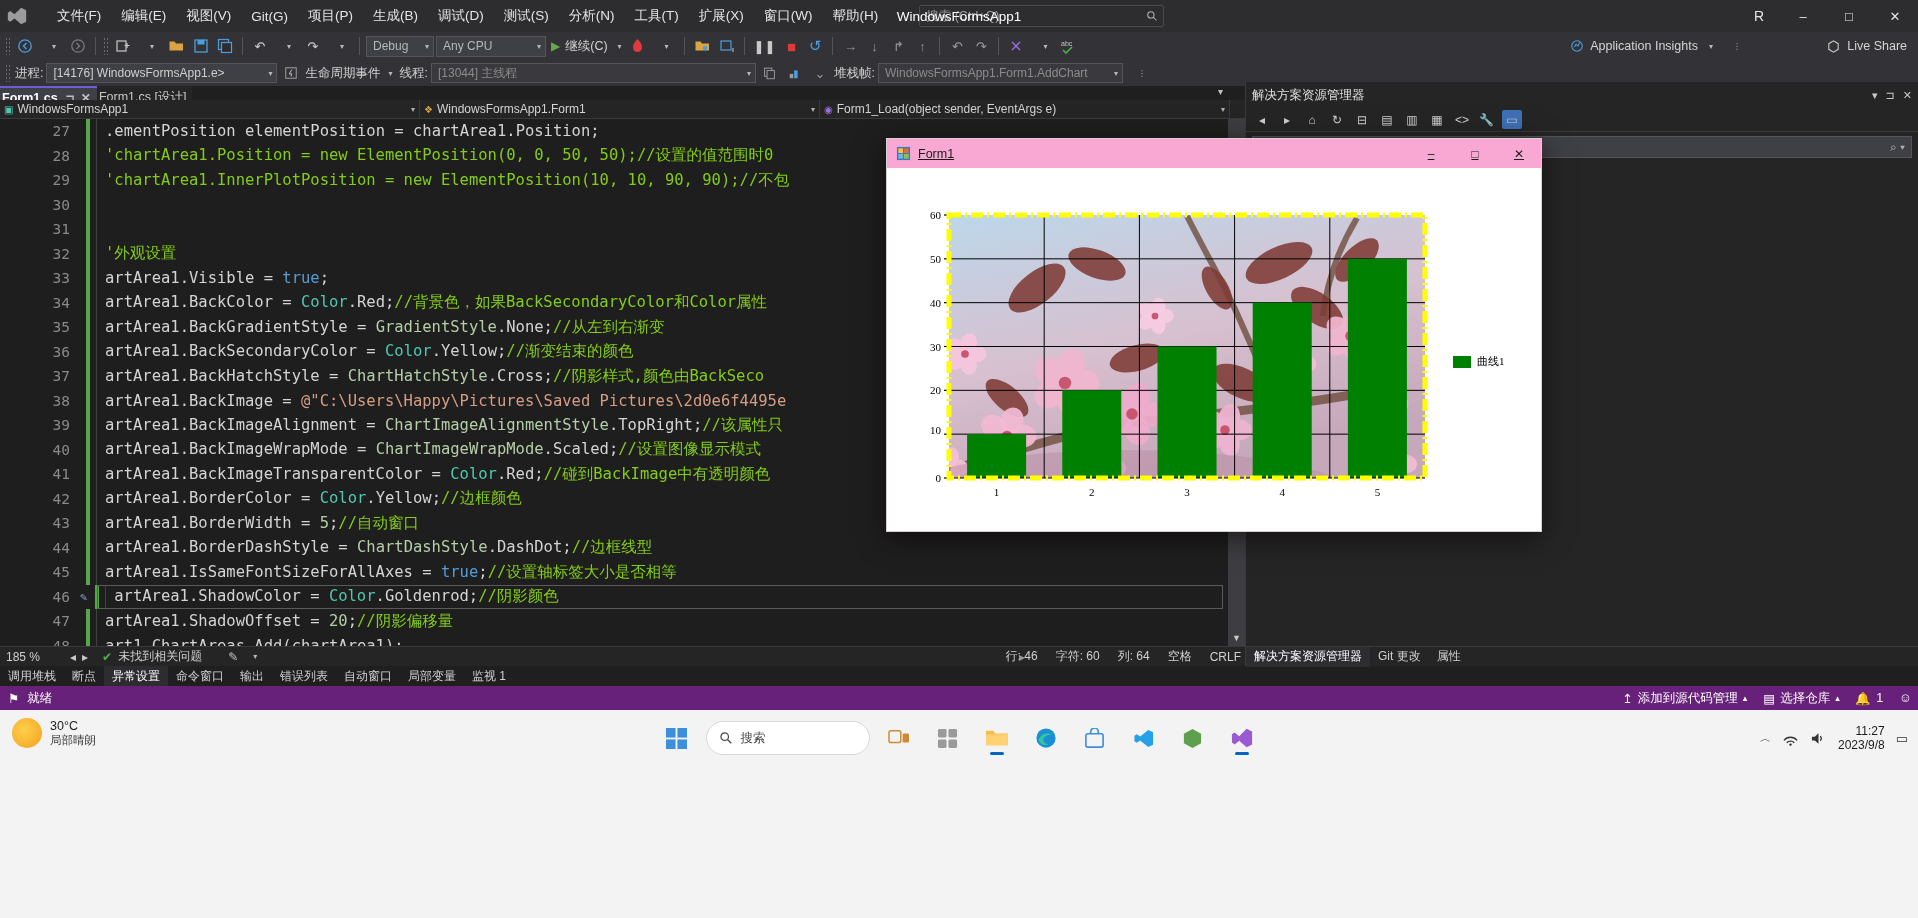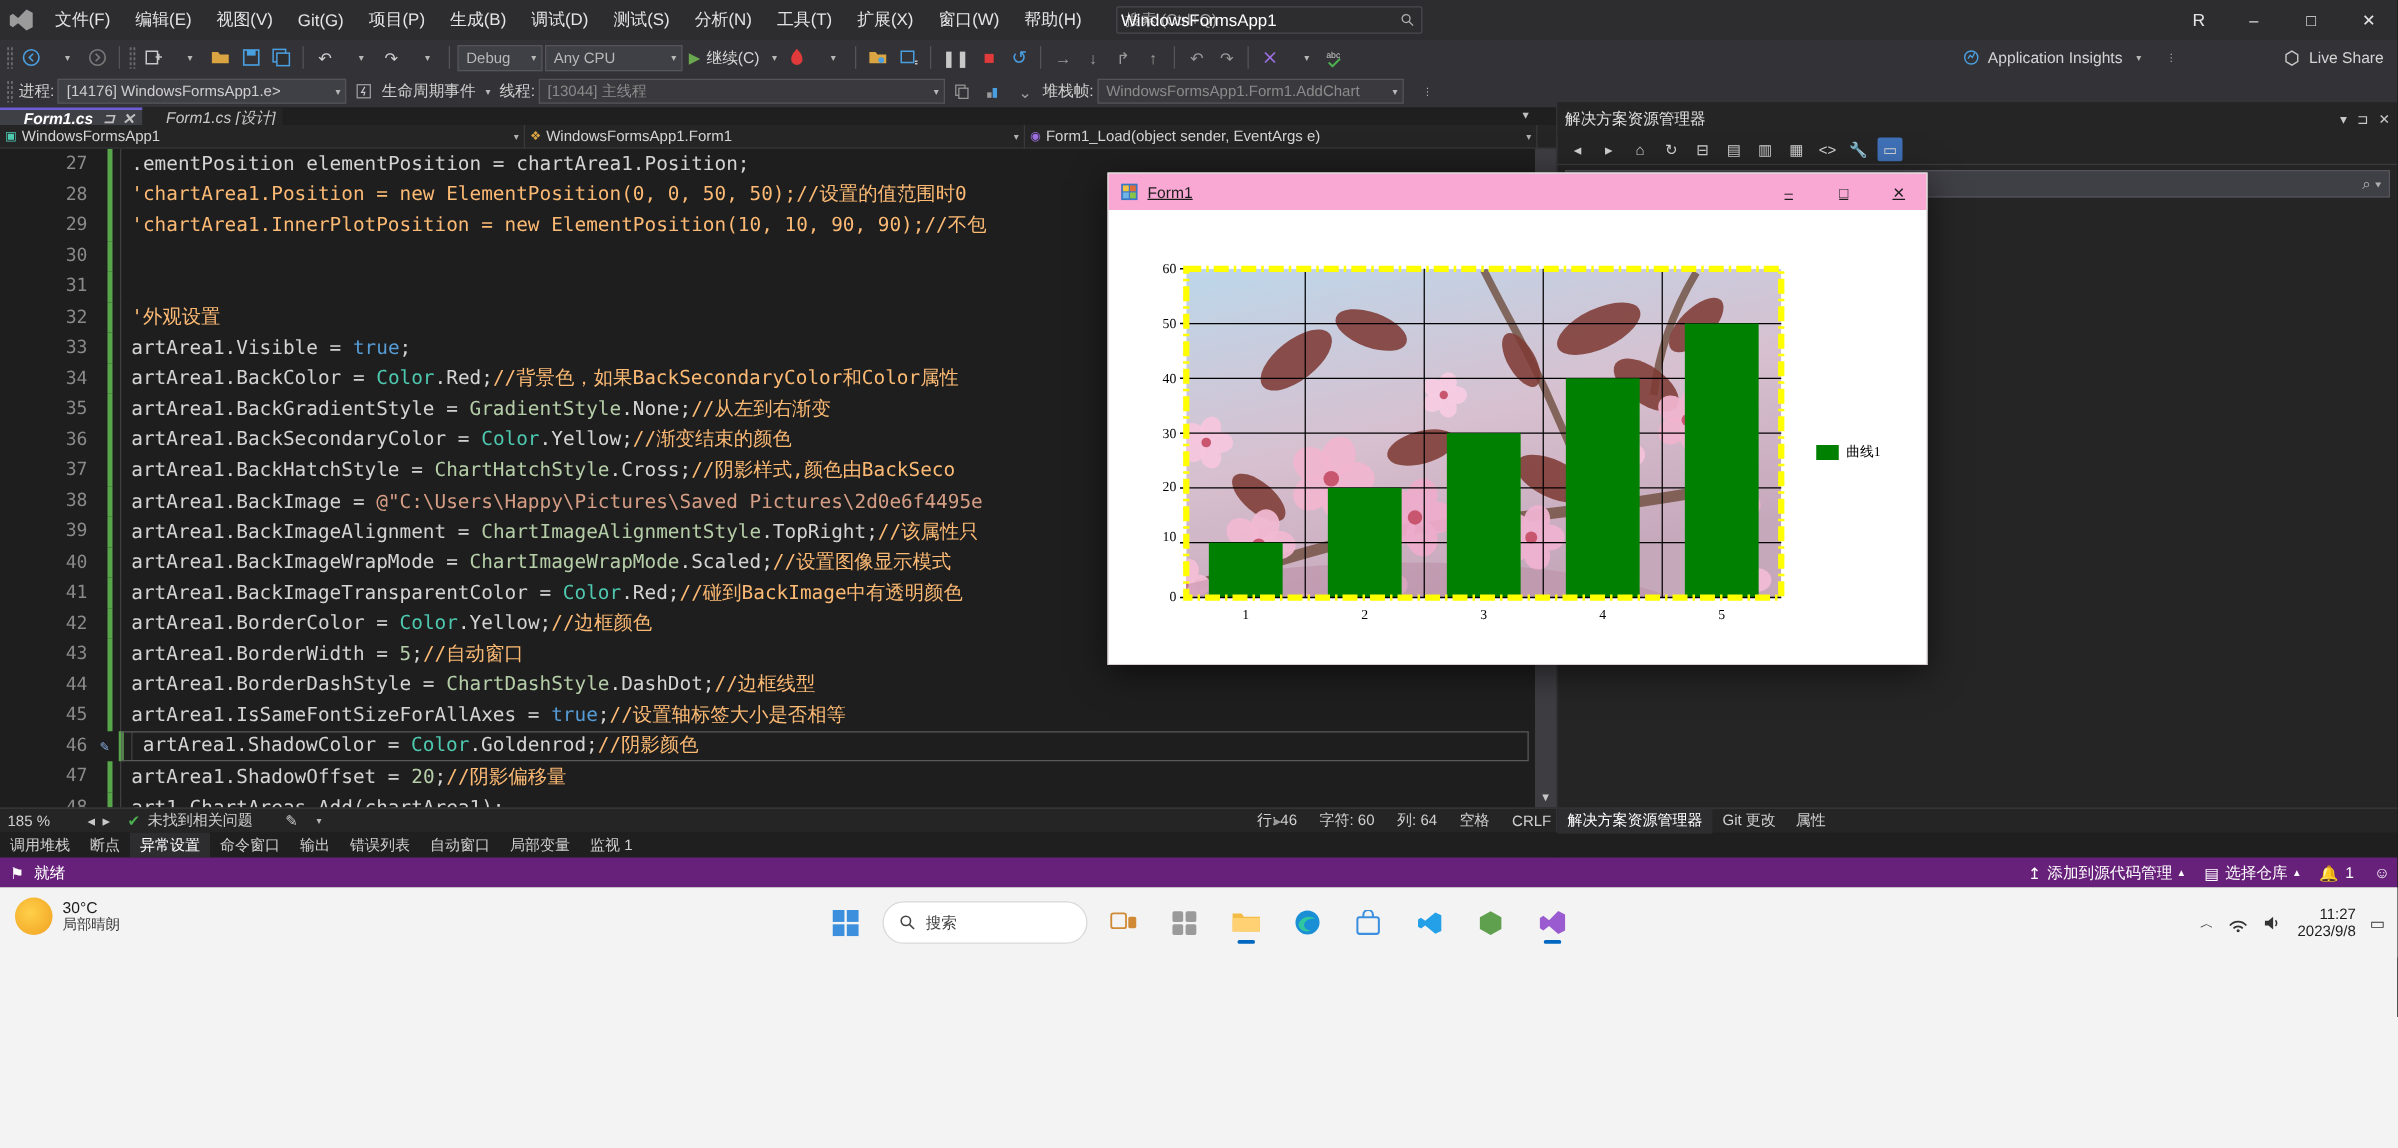--- a/index.html
+++ b/index.html
@@ -2,21 +2,21 @@
 <html><head>
 <meta charset="utf-8">
 <style>
   * { box-sizing: border-box; margin:0; padding:0; }
   html,body { width:1918px; height:918px; overflow:hidden; background:#1f1f1f;
     font-family:"Liberation Sans", sans-serif; }
   #app { position:relative; width:1918px; height:918px; background:#1f1f1f; }
 
   
   .titlebar { position:absolute; left:0; top:0; width:1918px; height:32px;
-     background:#2d2d30; display:flex; align-items:center; }
+     background:#2d2d30; display:flex; align-items:center;gap:13px; }
   .vslogo { width:34px; height:32px; display:flex; align-items:center; justify-content:center; }
   .vslogo svg { width:20px; height:20px; }
   .menubar { display:flex; align-items:center; height:32px; }
   .menuitem { color:#e4e4e4; font-size:13.5px; padding:4px 10px; white-space:nowrap; }
   .searchbox { margin-left:18px; width:245px; height:22px; background:#2d2d30;
      border:1px solid #4a4a4f; border-radius:2px; display:flex; align-items:center;
      padding:0 6px; color:#a0a0a0; font-size:12.5px; position:relative; }
   .searchbox .mag { position:absolute; right:5px; width:12px; height:12px; }
   .apptitle { position:absolute; left:0; right:0; text-align:center; color:#ffffff;
      font-size:13.5px; pointer-events:none; font-weight:400; }
@@ -47,22 +47,22 @@
      background:#333337; display:flex; align-items:center; padding-left:4px; gap:3px; }
   .t2label { color:#d0d0d0; font-size:12.5px; white-space:nowrap; }
   .t2combo { height:20px; background:#3f3f46; border:1px solid #54545a; color:#cfcfcf;
      font-size:12px; display:flex; align-items:center; padding:0 4px 0 6px;
      justify-content:space-between; }
   .t2combo.dim { color:#8b8b8b; background:#3a3a3e; }
 
   
   .tabstrip { position:absolute; left:0; top:86px; width:1245px; height:22px;
      background:#1f1f1f; display:flex; align-items:flex-end; }
-  .tab { height:22px; display:flex; align-items:flex-start; padding:0 6px 0 19px;
-     font-size:12.5px; color:#c8c8c8; background:#252526;font-style:italic; }
+  .tab { height:22px; display:flex; align-items:center; padding:0 6px 0 2px;
+     font-size:12.5px; color:#c8c8c8; background:#252526; }
   .tab.active { background:#3f3f46; color:#ffffff; font-weight:bold;
      border-top:2px solid #6f5dd6; }
   .tabx { margin-left:6px; color:#c0c0c0; font-size:12px; }
   .tabpin { margin-left:8px; color:#c0c0c0; font-size:11px; }
   .tabstrip-underline { position:absolute; left:0; top:106px; width:1245px; height:2px;
      background:#6f5dd6; }
   .tabchev { position:absolute; left:1218px; top:86px; color:#c0c0c0; font-size:10px; }
 
   
   .navbar { position:absolute; left:0; top:100px; width:1245px; height:19px;
@@ -81,21 +81,21 @@
   .gutter-break { width:28px; text-align:center; color:#9b9b9b; font-size:13px; }
   .lineno { width:50px; text-align:right; padding-right:8px; color:#8a8a8a; font-size:14.5px;
      font-family:"DejaVu Sans Mono", monospace; }
   .changebar { width:4px; height:24.5px; background:#57a64a; margin-left:8px; }
   .vline { width:1px; height:24.5px; background:#404040; margin-left:6px; }
   .codetext { padding-left:8px; font-size:15.5px; white-space:pre; letter-spacing:0px;
      color:#d4d4d4; overflow:hidden; }
   .c-kw { color:#569cd6; }
   .c-type { color:#4ec9b0; }
   .c-cls { color:#b5cea8; }
-  .c-cmt { color:#fdba74; }
+  .c-cmt { color:#84cc16; }
   .c-str { color:#d69d85; }
   .c-num { color:#b5cea8; }
   .c-id { color:#d4d4d4; }
   .row-highlight { position:absolute; left:97px; top:0; width:1126px; height:24.5px;
      border:1px solid #5a5a5a; pointer-events:none; }
   .pencil { color:#8ad; font-size:12px; }
 
   
   .ed-scroll { position:absolute; left:1228px; top:119px; width:17px; height:527px;
      background:#3e3e42; }

